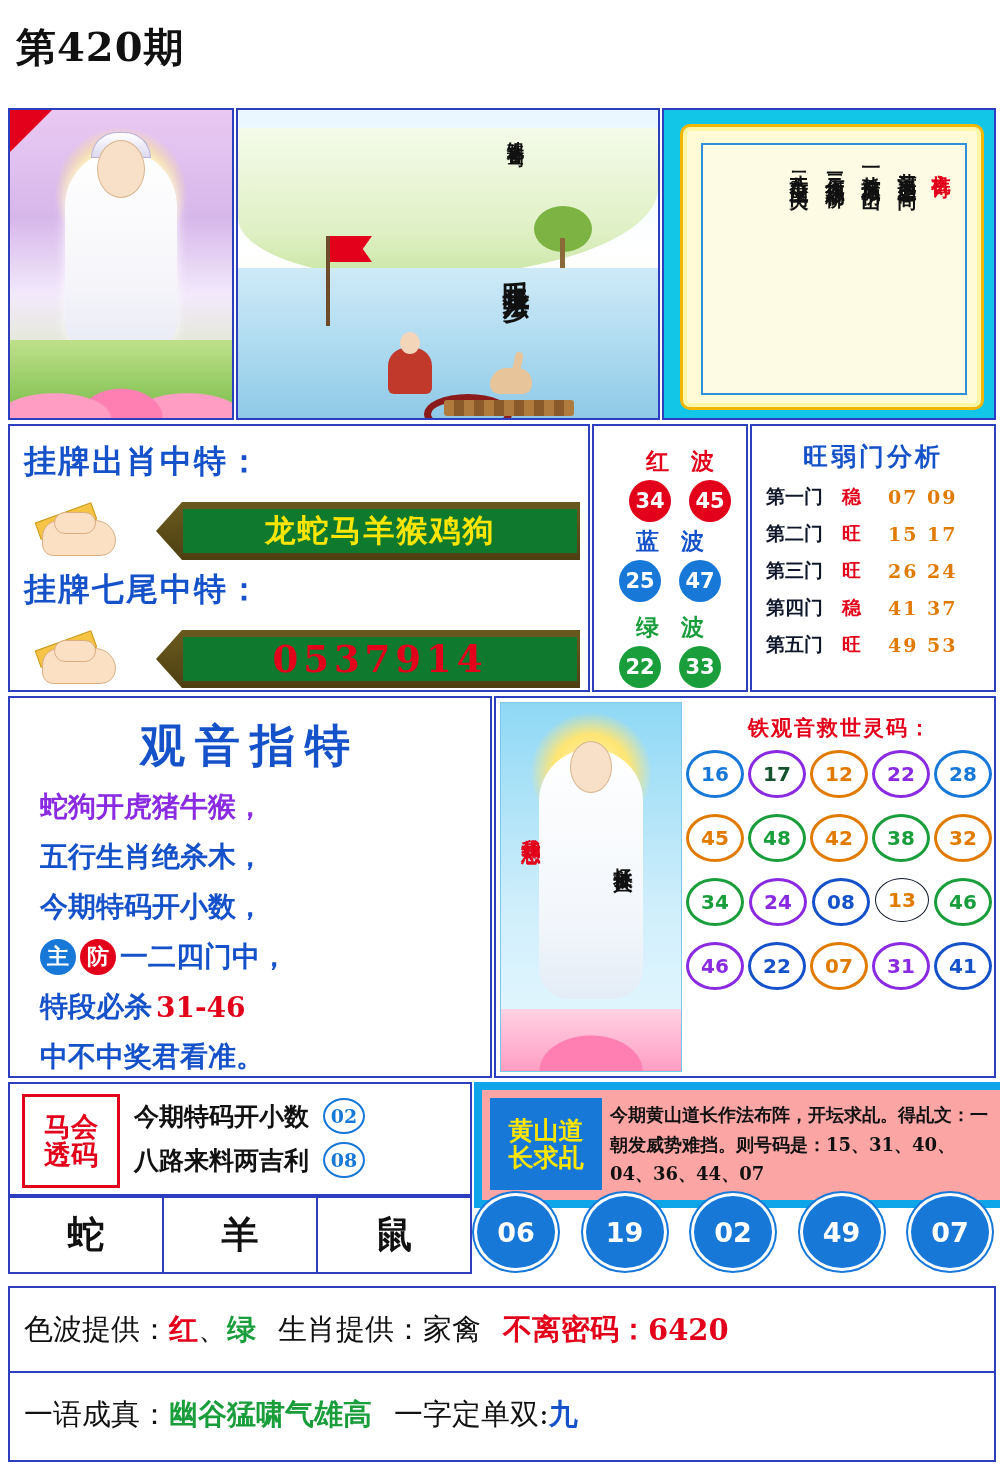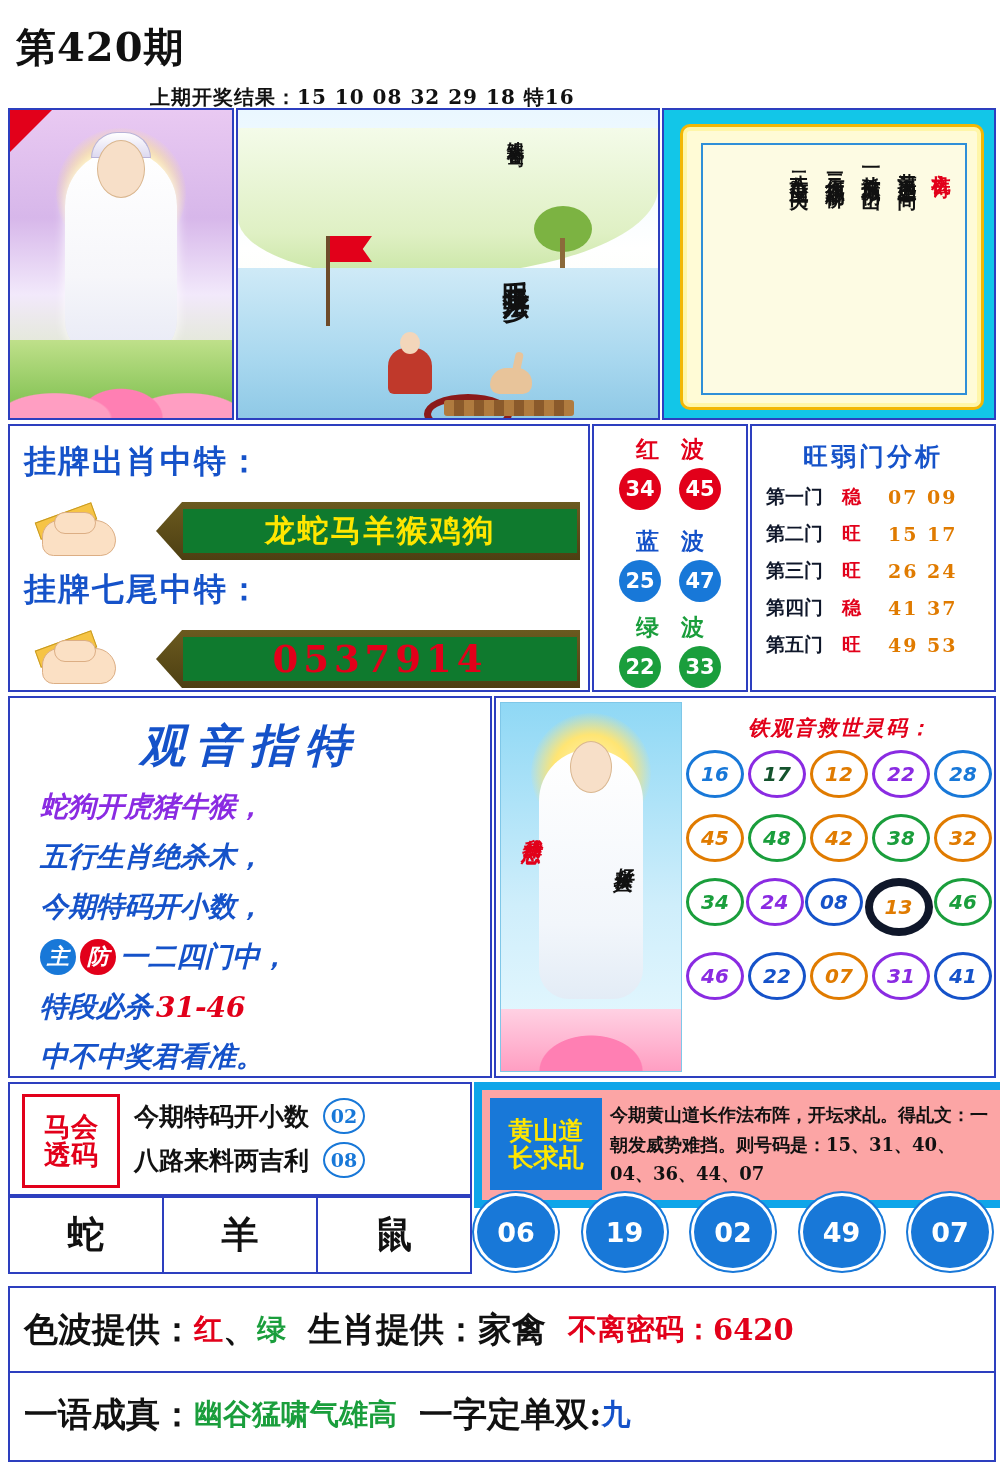--- a/index.html
+++ b/index.html
@@ -204,21 +204,21 @@
   }
   .analysis-row{
     display:flex;align-items:center;margin:11px 0 0 14px;font-size:19px;font-weight:bold;
     font-family:"DejaVu Serif","Liberation Serif",serif;
   }
   .ar-gate{width:76px;color:#0f172a;}
   .ar-state{width:46px;color:#e2001a;}
   .ar-nums{color:#e07b00;letter-spacing:2px;}
 
   
-  .band3{position:absolute;left:8px;top:696px;width:984px;height:380px;font-style:italic;}
+  .band3{position:absolute;left:8px;top:696px;width:984px;height:380px;}
   .gyzt-box{
     position:absolute;left:0;top:0;width:480px;height:378px;
     border:2px solid #2d3fbf;background:#fff;
   }
   .gyzt-title{
     text-align:center;margin-top:18px;font-size:45px;font-weight:bold;color:#1552c9;
     letter-spacing:10px;font-family:"DejaVu Serif","Liberation Serif",serif;
   }
   .gyzt-line{
     margin:12px 0 0 30px;font-size:28px;font-weight:bold;
@@ -338,35 +338,32 @@
     font-family:"DejaVu Sans","Liberation Sans",sans-serif;
   }
 
   
   .footer{
     position:absolute;left:8px;top:1286px;width:984px;height:172px;
     border:2px solid #2d3fbf;background:#fff;
   }
   .f-row{display:flex;align-items:center;height:83px;padding-left:14px;font-family:"DejaVu Serif","Liberation Serif",serif;}
   .f-row.divider{border-bottom:2px solid #2d3fbf;}
-  .f-lab{font-size:34px;font-weight:bold;color:#111;}
+  .f-lab{font-size:29px;font-weight:normal;color:#111;}
   .f-red{font-size:29px;font-weight:bold;color:#e2001a;}
   .f-green{font-size:29px;font-weight:bold;color:#1a9e3c;}
   .f-blue{font-size:29px;font-weight:bold;color:#1552c9;}
   .f-sp{display:inline-block;width:22px;}
 </style>
 </head>
 <body>
 
 <div class="page">
 
   <div class="issue">第420期</div>
-  <div class="lastresult">
-    <span>上期开奖结果：</span><span>15 10 08 32 29 18 特16</span>
-  </div>
 
   <div class="toprow">
 
     <div class="guanyin-box">
       <div class="corner-red"></div>
       <div class="gy-halo"></div>
       <div class="gy-body"></div>
       <div class="gy-crown"></div>
       <div class="gy-head"></div>
       <div class="gy-lotus"></div>
@@ -428,21 +425,21 @@
         <div class="hand2"></div>
       </div>
       <div class="ribbon r2">
         <div class="ribbon-inner">
           <span class="tail-text">0537914</span>
         </div>
       </div>
     </div>
 
     <div class="wave-box">
-      <div class="wave-row" style="top:8px;">
+      <div class="wave-row" style="top:20px;padding-left:10px;">
         <div class="wave-label c-red">红波</div>
         <div class="wave-nums">
           <div class="ball red">34</div>
           <div class="ball red">45</div>
         </div>
       </div>
       <div class="wave-row" style="top:100px;">
         <div class="wave-label c-blue">蓝波</div>
         <div class="wave-nums">
           <div class="ball blue">25</div>
@@ -529,21 +526,21 @@
           <div class="oball" style="border:3px solid #e07b00;color:#e07b00;">45</div>
           <div class="oball" style="border:3px solid #1a9e3c;color:#1a9e3c;">48</div>
           <div class="oball" style="border:3px solid #e07b00;color:#e07b00;">42</div>
           <div class="oball" style="border:3px solid #1a9e3c;color:#1a9e3c;">38</div>
           <div class="oball" style="border:3px solid #e07b00;color:#e07b00;">32</div>
         </div>
         <div class="lingma-row">
           <div class="oball" style="border:3px solid #1a9e3c;color:#1a9e3c;">34</div>
           <div class="oball" style="border:3px solid #8a2be2;color:#8a2be2;">24</div>
           <div class="oball" style="border:3px solid #1552c9;color:#1552c9;">08</div>
-          <div class="oball" style="border:8px solid #0f172a;color:#e07b00;">13</div>
+          <div class="oball" style="border:1px solid #0f172a;color:#e07b00;">13</div>
           <div class="oball" style="border:3px solid #1a9e3c;color:#1a9e3c;">46</div>
         </div>
         <div class="lingma-row">
           <div class="oball" style="border:3px solid #8a2be2;color:#8a2be2;">46</div>
           <div class="oball" style="border:3px solid #1552c9;color:#1552c9;">22</div>
           <div class="oball" style="border:3px solid #e07b00;color:#e07b00;">07</div>
           <div class="oball" style="border:3px solid #8a2be2;color:#8a2be2;">31</div>
           <div class="oball" style="border:3px solid #1552c9;color:#1552c9;">41</div>
         </div>
       </div>

